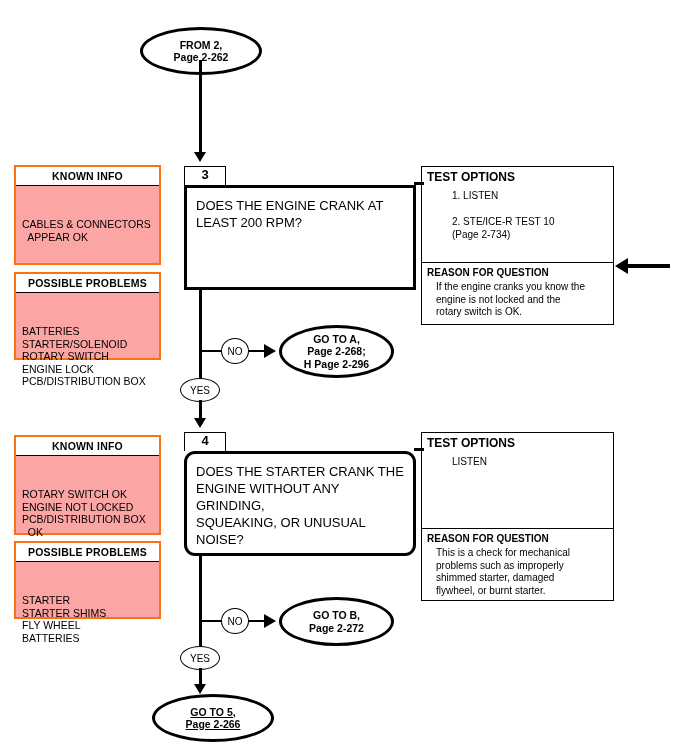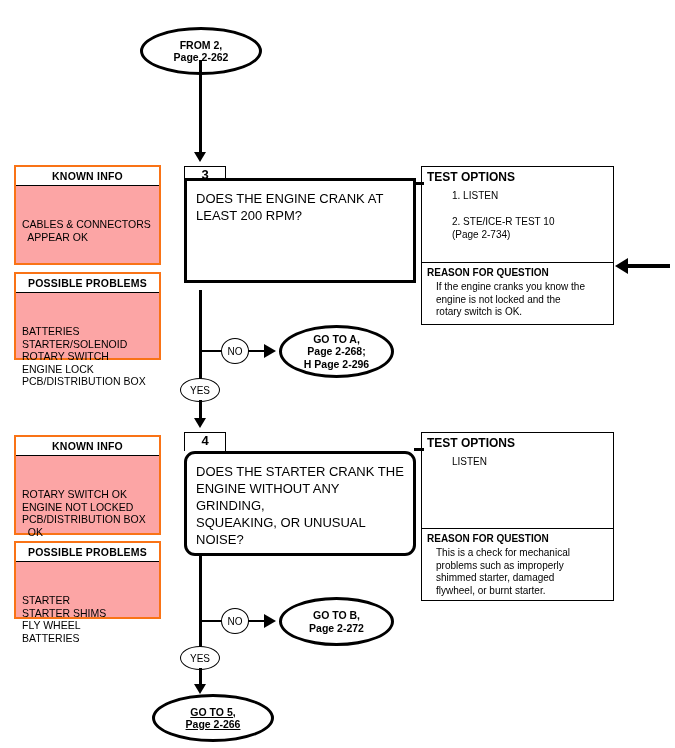--- a/index.html
+++ b/index.html
@@ -172,21 +172,21 @@
     <div class="panel-body">BATTERIES
 STARTER/SOLENOID
 ROTARY SWITCH
 ENGINE LOCK
 PCB/DISTRIBUTION BOX</div>
   </div>
 
   <div class="abs q-tab" style="left:184px; top:166px; width:42px; height:19px;">
     <span>3</span>
   </div>
-  <div class="abs q-box" style="left:184px; top:178px; width:232px; height:105px;">
+  <div class="abs q-box" style="left:184px; top:185px; width:232px; height:105px;">
     <div class="q-text">DOES THE ENGINE CRANK AT
 LEAST 200 RPM?</div>
   </div>
 
   <div class="abs opt-panel" style="left:421px; top:166px; width:193px; height:97px;">
     <div class="opt-title">TEST OPTIONS</div>
     <div class="opt-body">1. LISTEN
 
 2. STE/ICE-R TEST 10
      (Page 2-734)</div>

